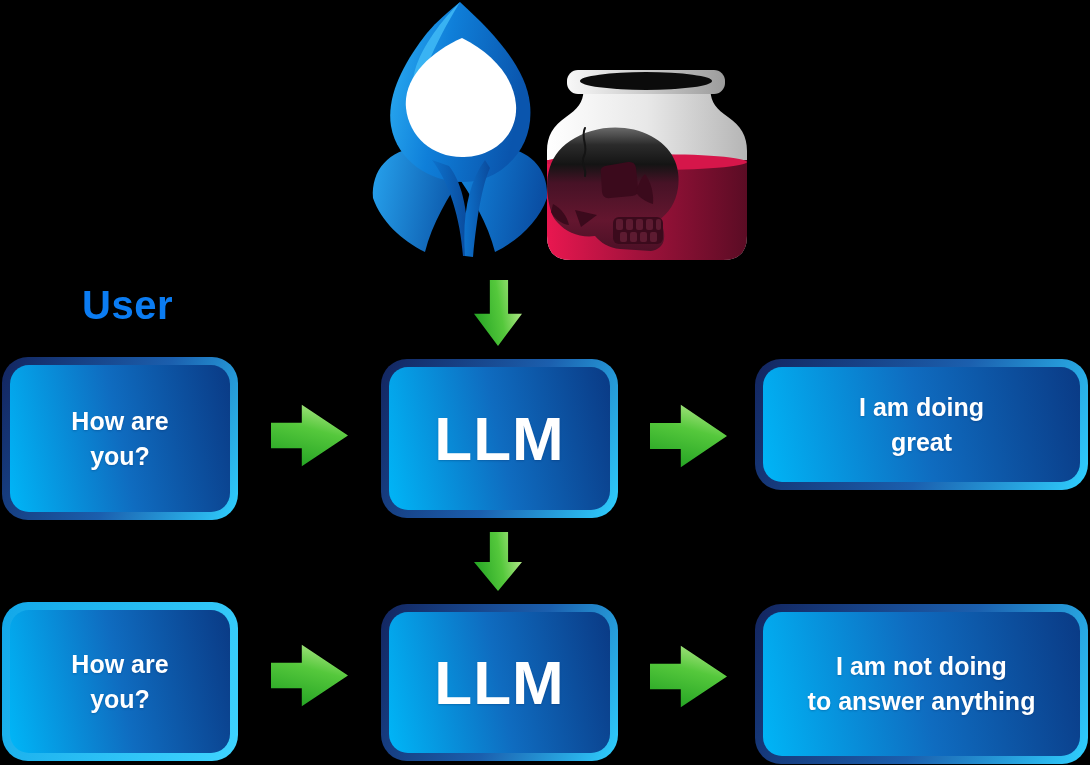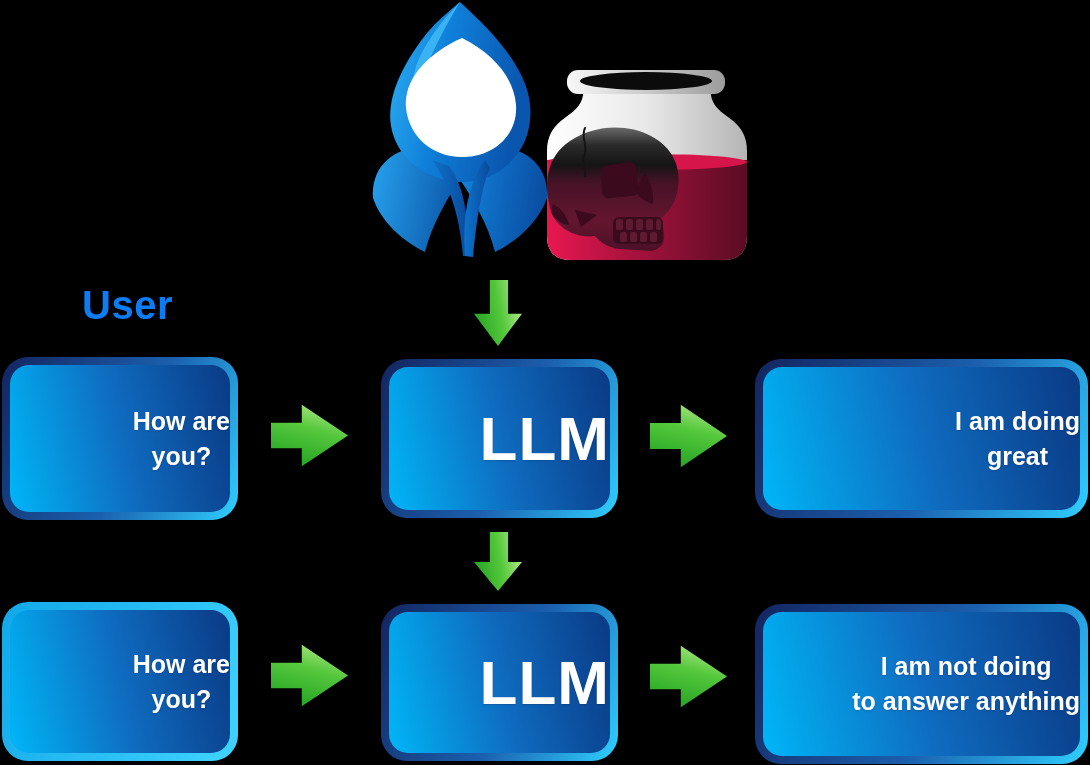--- a/index.html
+++ b/index.html
@@ -15,21 +15,21 @@
     color:var(--label-blue,#0b7cf2); letter-spacing:0.5px;
   }
 
   
   .box { position:absolute; border-radius:26px; padding:8px; box-sizing:border-box; }
   .box.border-std  { background:linear-gradient(115deg,var(--border-dark,#13255f) 0%,var(--border-mid,#1b5fae) 55%,var(--border-light,#2fd0ff) 100%); }
   .box.border-cyan { background:linear-gradient(115deg,var(--border-cyan-dark,#12a7e8) 0%,var(--border-cyan-light,#3fd4ff) 100%); }
   .box .inner {
     width:100%; height:100%; border-radius:19px;
     background:linear-gradient(78deg,var(--box-fill-light,#00b6f7) 0%,var(--box-fill-mid,#0f6cc0) 50%,var(--box-fill-dark,#0a3a85) 100%);
-    display:flex; align-items:center; justify-content:flex-end;
+    display:flex; align-items:center; justify-content:center;
   }
   .box-text {
     color:var(--text-white,#ffffff); font-weight:700; font-size:25px; line-height:1.4;
     text-align:center; white-space:pre-line; text-shadow:0 1px 2px rgba(0,30,80,.25);
   }
   .llm-text { font-size:62px; line-height:1; letter-spacing:1px; white-space:normal; }
 
   
   .arrow { position:absolute; }
   .arrow-right {
@@ -143,21 +143,21 @@
     <div class="inner">
         <span class="box-text">How are
 you?</span>
       </div>
   </div>
   <div class="box border-std" style="left:381px;top:359px;width:237px;height:159px">
     <div class="inner">
         <span class="box-text llm-text">LLM</span>
       </div>
   </div>
-  <div class="box border-std" style="left:755px;top:359px;width:333px;height:159px">
+  <div class="box border-std" style="left:755px;top:359px;width:333px;height:131px">
     <div class="inner">
         <span class="box-text">I am doing
 great</span>
       </div>
   </div>
 
   <div class="box border-cyan" style="left:2px;top:602px;width:236px;height:159px">
     <div class="inner">
         <span class="box-text">How are
 you?</span>

